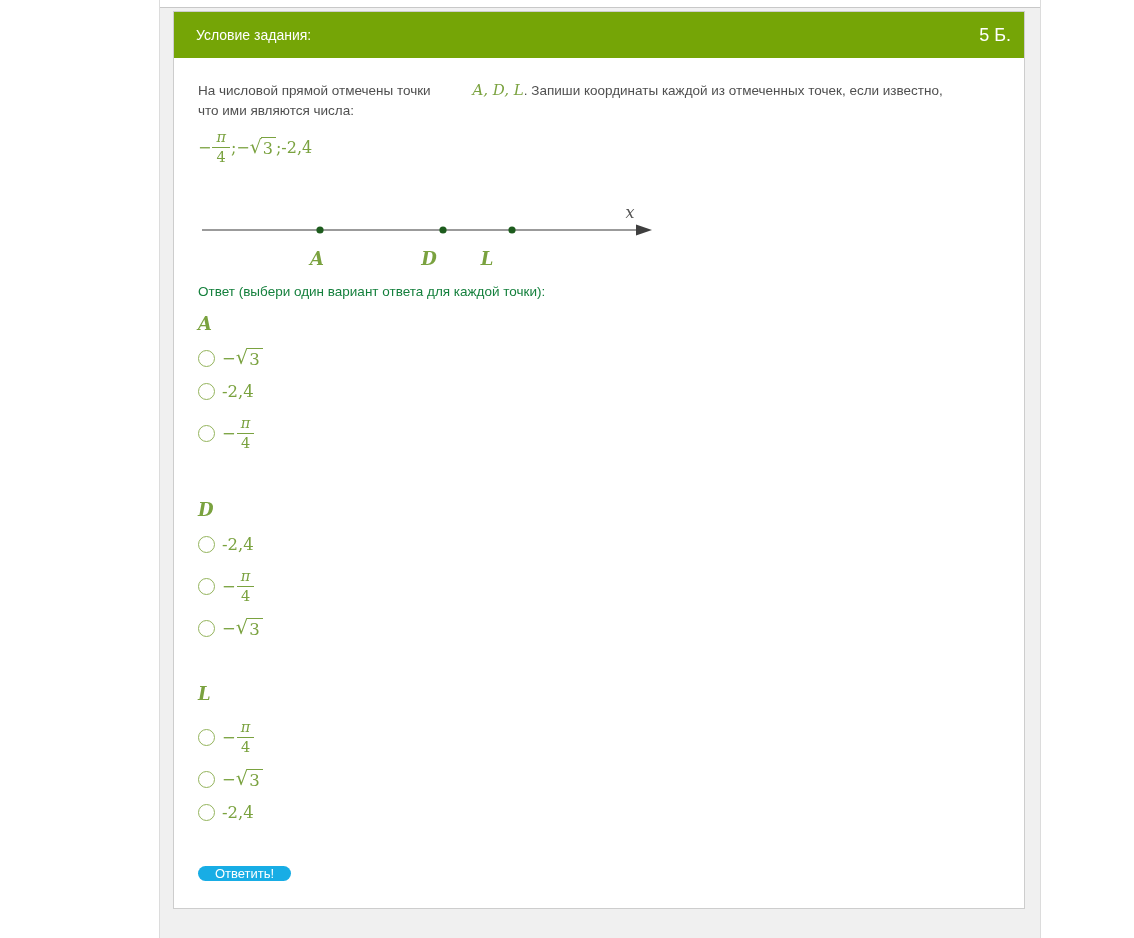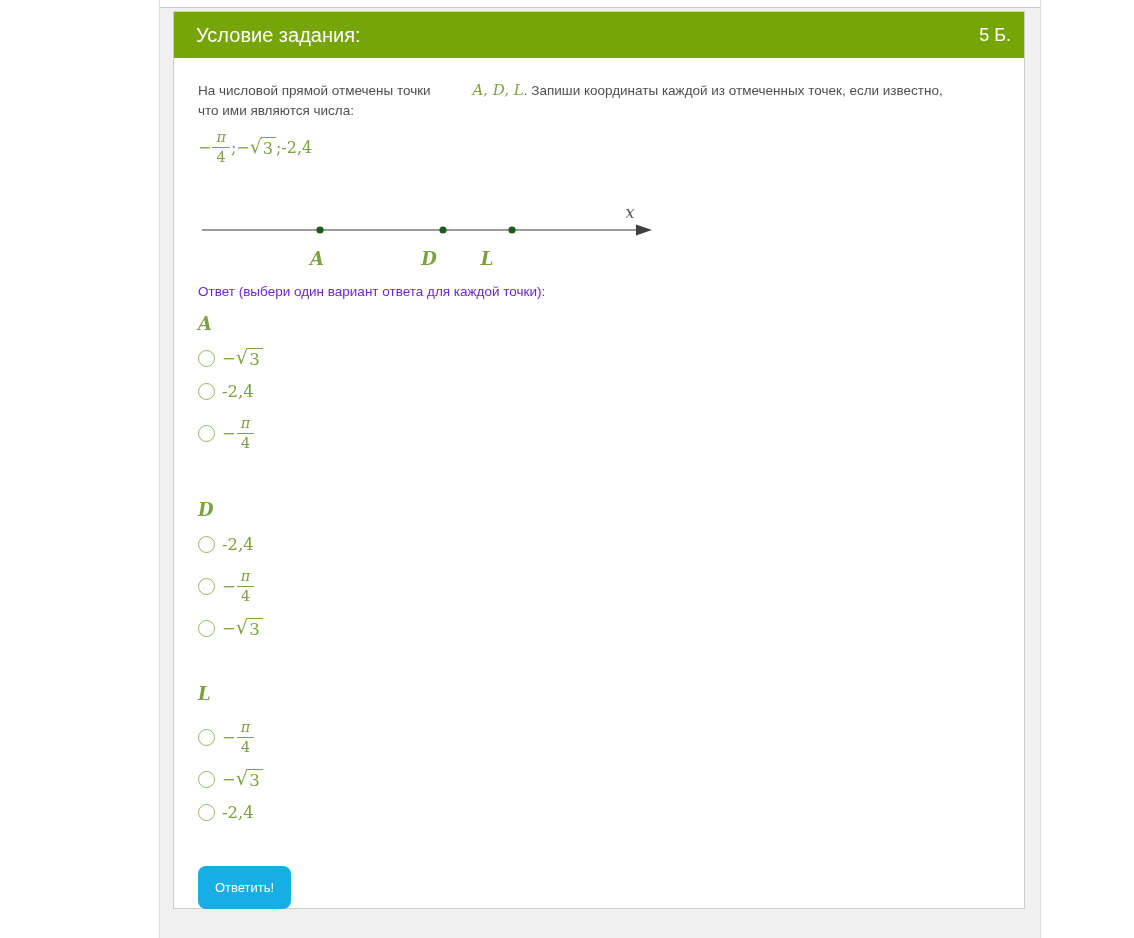--- a/index.html
+++ b/index.html
@@ -32,21 +32,21 @@
   }
   .card-header {
     height: 46px;
     background: #75a506;
     color: #ffffff;
     display: flex;
     align-items: center;
     justify-content: space-between;
     padding: 0 13px 0 22px;
   }
-  .card-header .title { font-size: 20px; font-weight: 400; }
+  .card-header .title { font-size: 14px; font-weight: 400; }
   .card-header .points { font-size: 18px; text-align: center; }
   .card-body { padding: 23px 24px 0; }
 
   .task-text {
     font-size: 13.5px;
     line-height: 19.5px;
     color: #4f4f4f;
     max-width: 748px;
   }
   .math, .m-serif { font-family: "DejaVu Serif", serif; margin-left: 38px; }
@@ -75,21 +75,21 @@
   .frac .fden { padding-top: 1px; }
   .sqrt { display: inline-flex; align-items: flex-start; }
   .rad-sign { font-size: 1.18em; line-height: 1; margin-right: -1px; }
   .radicand { border-top: 1.4px solid currentColor; padding: 1px 3px 0 2px; }
 
   .numberline-svg { display: block; margin-top: 28px; }
 
   .answer-intro {
     margin-top: 8px;
     font-size: 13.5px;
-    color: #6d28d9;
+    color: #15803d;
   }
   .group-letter {
     margin-top: 14px;
     font-family: "DejaVu Serif", serif;
     font-style: italic;
     font-weight: 700;
     font-size: 18px;
     color: #7aa23f;
     height: 22px;
   }
@@ -121,21 +121,21 @@
   }
   .answer-button {
     margin-top: 34px;
     display: inline-block;
     background: #18ade5;
     color: #ffffff;
     font-family: "Liberation Sans", sans-serif;
     font-size: 13px;
     border: none;
     border-radius: 8px;
-    padding: 14px 17px;
+    padding: 0 17px;
     cursor: pointer;
   }
 </style>
 </head>
 <body>
 
 <div class="content-col">
   <div class="top-strip"></div>
 
   <div class="task-card">

